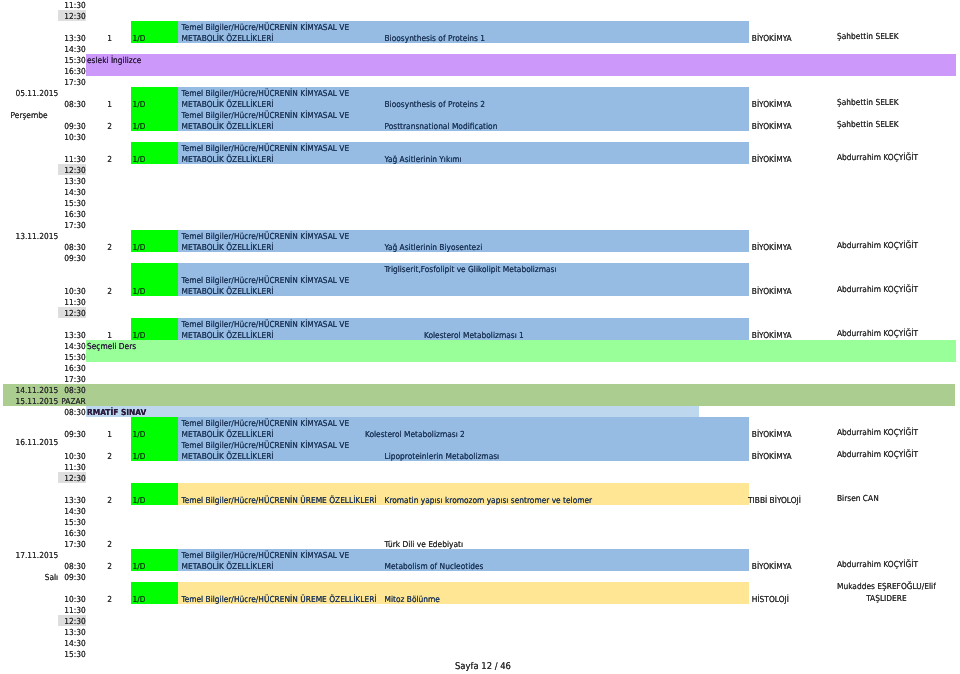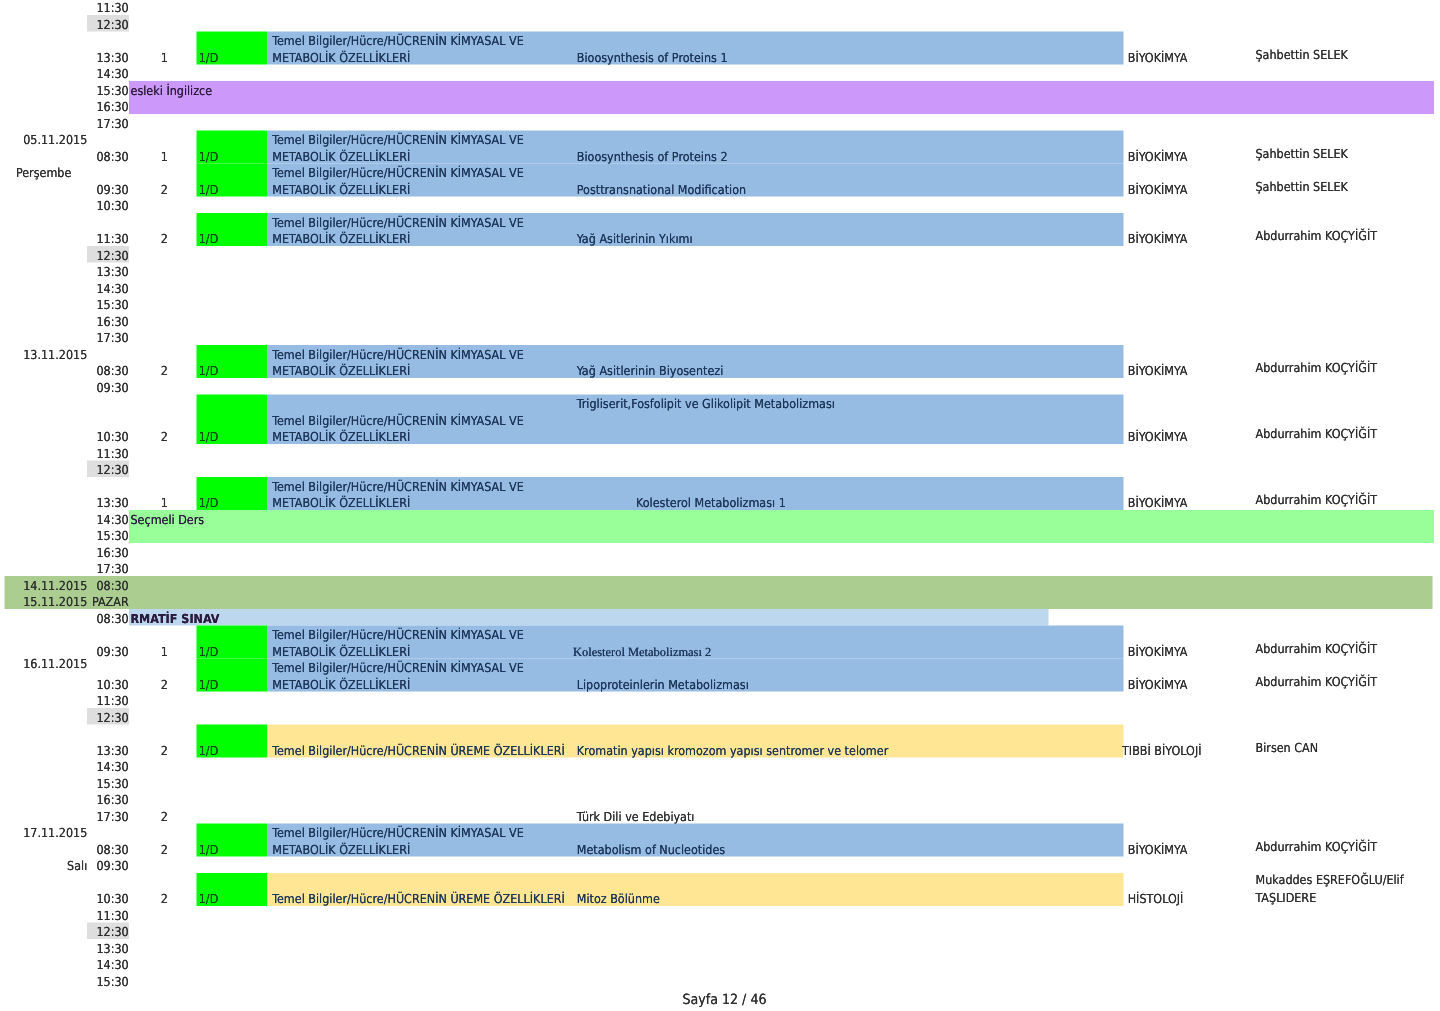--- a/index.html
+++ b/index.html
@@ -102,41 +102,41 @@
   <div class="teach" style="left:837px;top:284.37px;">Abdurrahim KOÇYİĞİT</div>
   <div class="ctxt" style="left:181.5px;top:318.67px;">Temel Bilgiler/Hücre/HÜCRENİN KİMYASAL VE
 METABOLİK ÖZELLİKLERİ</div>
   <div class="topic" style="left:400px;top:329.67px;margin-left:24px;">Kolesterol Metabolizması 1</div>
   <div class="dept" style="left:751.8px;top:329.67px;">BİYOKİMYA</div>
   <div class="teach" style="left:837px;top:328.37px;">Abdurrahim KOÇYİĞİT</div>
   <div class="lbl" style="left:87px;top:340.67px;">Seçmeli Ders</div>
   <div class="lbl bold" style="left:87px;top:406.67px;">RMATİF SINAV</div>
   <div class="ctxt" style="left:181.5px;top:417.67px;">Temel Bilgiler/Hücre/HÜCRENİN KİMYASAL VE
 METABOLİK ÖZELLİKLERİ</div>
-  <div class="topic" style="left:382px;top:428.67px;font-family:Liberation Serif, serif;">Kolesterol Metabolizması 2</div>
+  <div class="topic" style="left:365px;top:428.67px;">Kolesterol Metabolizması 2</div>
   <div class="dept" style="left:751.8px;top:428.67px;">BİYOKİMYA</div>
   <div class="teach" style="left:837px;top:427.37px;">Abdurrahim KOÇYİĞİT</div>
   <div class="ctxt" style="left:181.5px;top:439.67px;">Temel Bilgiler/Hücre/HÜCRENİN KİMYASAL VE
 METABOLİK ÖZELLİKLERİ</div>
   <div class="topic" style="left:384.5px;top:450.67px;">Lipoproteinlerin Metabolizması</div>
   <div class="dept" style="left:751.8px;top:450.67px;">BİYOKİMYA</div>
   <div class="teach" style="left:837px;top:449.37px;">Abdurrahim KOÇYİĞİT</div>
   <div class="ctxt" style="left:181.5px;top:494.67px;">Temel Bilgiler/Hücre/HÜCRENİN ÜREME ÖZELLİKLERİ</div>
   <div class="topic" style="left:384.5px;top:494.67px;">Kromatin yapısı kromozom yapısı sentromer ve telomer</div>
   <div class="dept" style="left:748px;top:494.67px;">TIBBİ BİYOLOJİ</div>
   <div class="teach" style="left:837px;top:493.37px;">Birsen CAN</div>
   <div class="ctxt" style="left:181.5px;top:549.67px;">Temel Bilgiler/Hücre/HÜCRENİN KİMYASAL VE
 METABOLİK ÖZELLİKLERİ</div>
   <div class="topic" style="left:384.5px;top:560.67px;">Metabolism of Nucleotides</div>
   <div class="dept" style="left:751.8px;top:560.67px;">BİYOKİMYA</div>
   <div class="teach" style="left:837px;top:559.37px;">Abdurrahim KOÇYİĞİT</div>
   <div class="ctxt" style="left:181.5px;top:593.67px;">Temel Bilgiler/Hücre/HÜCRENİN ÜREME ÖZELLİKLERİ</div>
   <div class="topic" style="left:384.5px;top:593.67px;">Mitoz Bölünme</div>
   <div class="dept" style="left:751.8px;top:593.67px;">HİSTOLOJİ</div>
-  <div class="teach" style="left:837px;top:581.37px;">Mukaddes EŞREFOĞLU/Elif
+  <div class="teach" style="left:837px;top:581.37px;text-align:center;">Mukaddes EŞREFOĞLU/Elif
 TAŞLIDERE</div>
   <div class="cell tm" style="left:40px;top:-0.33px;width:45.8px;">11:30</div>
   <div class="hlbg" style="left: 58px; top: 9.97px; width: 28px; height: 11px; background: rgb(222, 222, 222);"></div>
   <div class="cell tm" style="left:40px;top:10.67px;width:45.8px;">12:30</div>
   <div class="cell tm" style="left:40px;top:32.67px;width:45.8px;">13:30</div>
   <div class="cell nm" style="left:99px;top:32.67px;width:21px;">1</div>
   <div class="cell tm" style="left:40px;top:43.67px;width:45.8px;">14:30</div>
   <div class="cell tm" style="left:40px;top:54.67px;width:45.8px;">15:30</div>
   <div class="cell tm" style="left:40px;top:65.67px;width:45.8px;">16:30</div>
   <div class="cell tm" style="left:40px;top:76.67px;width:45.8px;">17:30</div>

